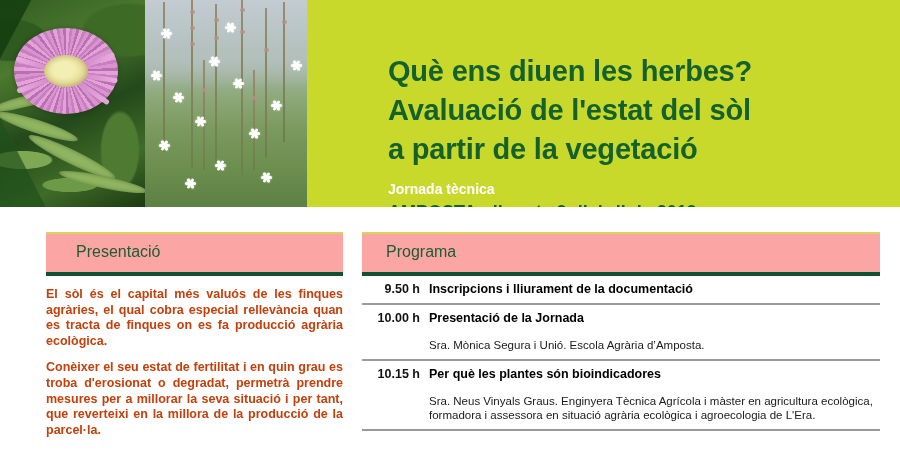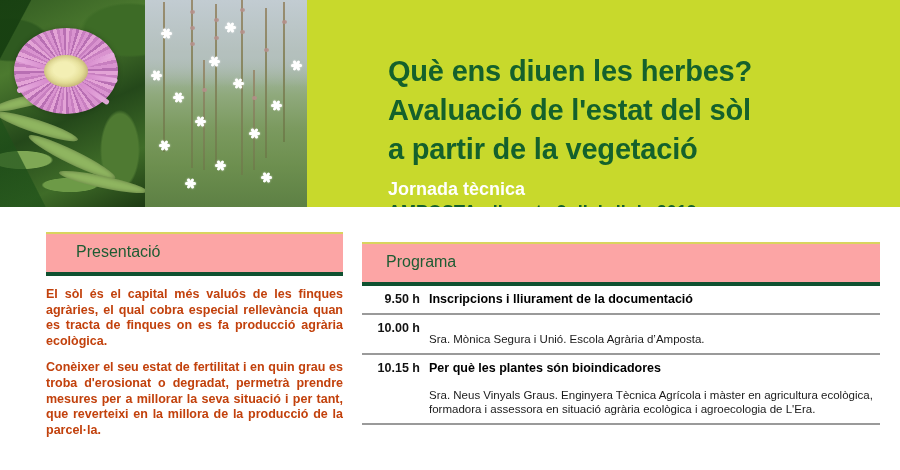--- a/index.html
+++ b/index.html
@@ -59,26 +59,26 @@
   .wflower::before,.wflower::after{content:"";position:absolute;left:0;top:4px;width:11px;height:3px;
     background:#ffffff;border-radius:2px;box-shadow:0 0 2px rgba(255,255,255,.8);}
   .wflower::after{transform:rotate(60deg);}
   .wflower i{position:absolute;left:0;top:4px;width:11px;height:3px;background:#fff;border-radius:2px;
     transform:rotate(-60deg);display:block;}
 
   .banner-green{position:absolute;left:307px;top:0;width:593px;height:207px;background:#c8d92c;}
 
   .title-block{position:absolute;left:388px;top:22px;width:500px;margin-top:30px;}
   .title-line{font-weight:bold;font-size:29px;line-height:39px;color:#14612c;letter-spacing:-.2px;}
-  .subtitle{margin-top:9px;font-weight:bold;font-size:18px;line-height:23px;color:#ffffff;}
+  .subtitle{margin-top:9px;font-weight:bold;font-size:14px;line-height:23px;color:#ffffff;}
   .dateline{font-weight:bold;font-size:18px;line-height:23px;color:#14612c;}
 
   
   .col-left{position:absolute;left:46px;top:232px;width:297px;}
-  .col-right{position:absolute;left:362px;top:242px;width:518px;}
+  .col-right{position:absolute;left:362px;top:232px;width:518px;}
 
   .sec-head{background:#fca5a5;border-top:2px solid #d9d45f;border-bottom:4px solid #0f5130;
     height:38px;}
   .sec-head span{display:block;padding:7px 0 0 30px;font-size:16px;color:#1e5c33;line-height:22px;}
   .col-right .sec-head span{padding-left:24px;}
 
   .body-text{margin-top:11px;}
   .body-text p{margin:0 0 11px 0;font-size:12.5px;line-height:15.6px;color:#c2410c;
     text-align:justify;font-weight:bold;}
 
@@ -214,20 +214,21 @@
     <div class="prow">
       <div class="ptime">9.50 h</div>
       <div class="pbody">
         <div class="ptitle">Inscripcions i lliurament de la documentació</div>
       </div>
     </div>
 
     <div class="prow">
       <div class="ptime">10.00 h</div>
       <div class="pbody">
+        <div class="ptitle">Presentació de la Jornada</div>
         <div class="pdesc">Sra. Mònica Segura i Unió. Escola Agrària d’Amposta.</div>
       </div>
     </div>
 
     <div class="prow">
       <div class="ptime">10.15 h</div>
       <div class="pbody">
         <div class="ptitle">Per què les plantes són bioindicadores</div>
         <div class="pdesc">Sra. Neus Vinyals Graus. Enginyera Tècnica Agrícola i màster en agricultura ecològica, formadora i assessora en situació agrària ecològica i agroecologia de L'Era.</div>
       </div>

